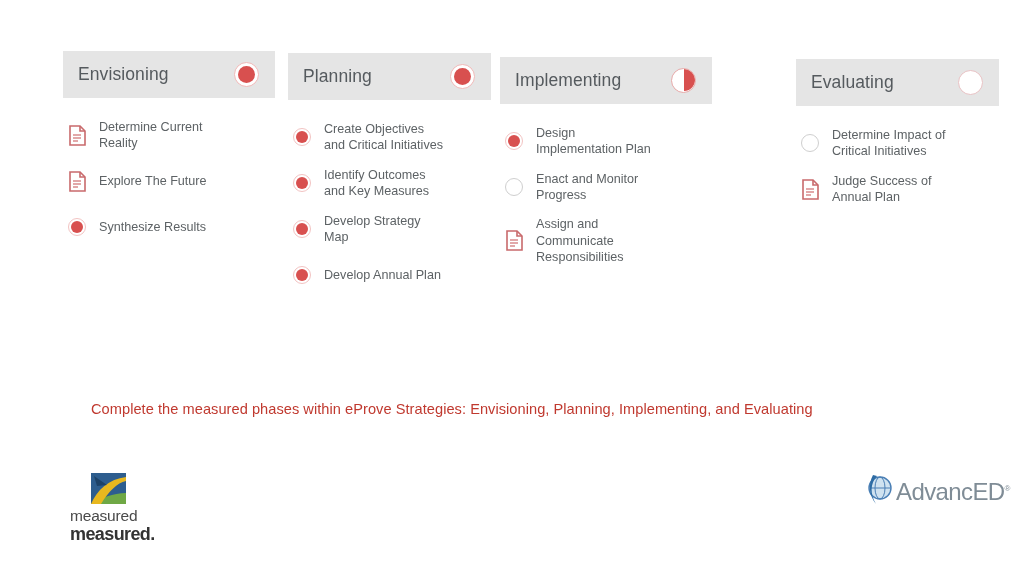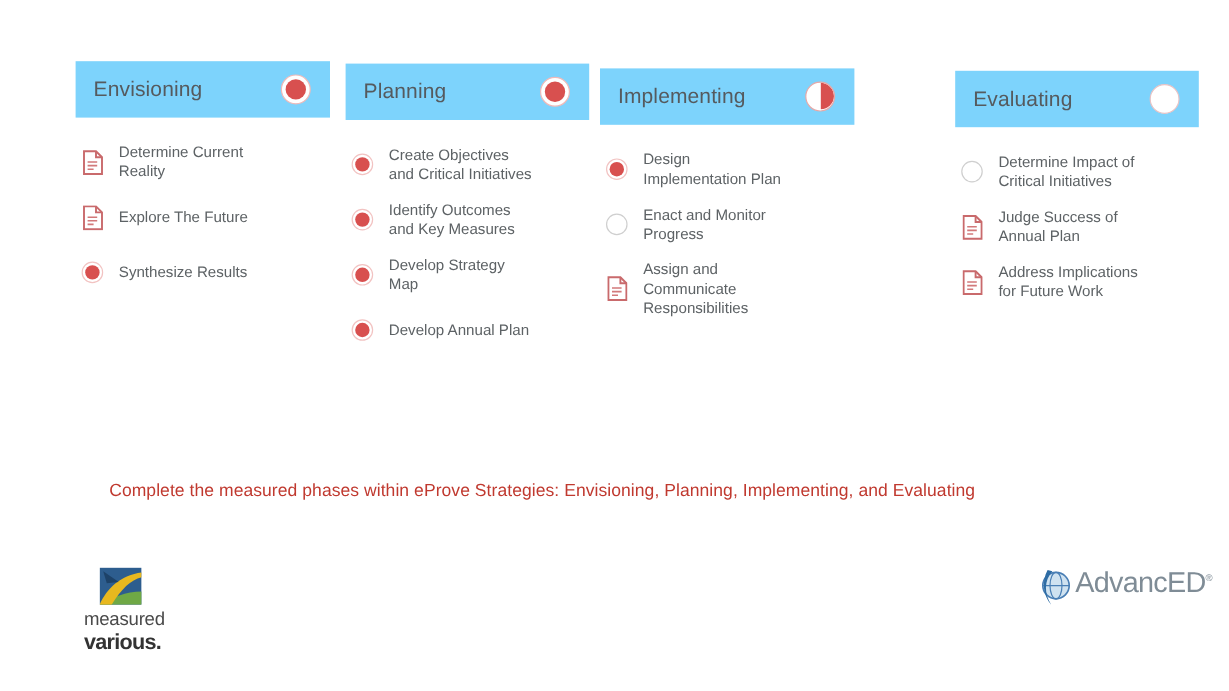--- a/index.html
+++ b/index.html
@@ -24,21 +24,21 @@
 
   .column {
     position: absolute;
   }
   .col-0 { left: 63px;  top: 51px;  width: 212px; }
   .col-1 { left: 288px; top: 53px;  width: 203px; }
   .col-2 { left: 500px; top: 57px;  width: 212px; }
   .col-3 { left: 796px; top: 59px;  width: 203px; }
 
   .phase-header {
-    background: #7dd3fc;
+    background: #e5e5e5;
     height: 47px;
     display: flex;
     align-items: center;
     justify-content: space-between;
     padding: 0 16px 0 15px;
     box-sizing: border-box;
   }
   .phase-title {
     font-size: 17.5px;
     color: #555a5e;
@@ -172,20 +172,21 @@
     color: #333333;
     letter-spacing: -0.6px;
     margin-top: 1px;
   }
 
   .logo-ae {
     position: absolute;
     left: 864px;
     top: 474px;
     display: flex;
+    align-items: center;
   }
   .ae-text {
     margin-left: 2px;
     font-size: 24px;
     color: #7f8c96;
     letter-spacing: -0.6px;
     line-height: 1;
     position: relative;
   }
   .ae-text .ae-reg {
@@ -346,51 +347,38 @@
             <path d="M11 1 v5 h5" fill="none" stroke="#c96a6c" stroke-width="1.6"></path>
             <line x1="4" y1="10" x2="12" y2="10" stroke="#d2797a" stroke-width="1.3"></line>
             <line x1="4" y1="13" x2="12" y2="13" stroke="#d2797a" stroke-width="1.3"></line>
             <line x1="4" y1="16" x2="9" y2="16" stroke="#d2797a" stroke-width="1.3"></line>
           </svg>
         </span>
         <span class="task-label">Judge Success of
 Annual Plan</span>
       </div>
 
-      <div class="task">
-        <span class="task-icon">
-          <svg class="doc-icon" width="17" height="21" viewBox="0 0 17 21">
-            <path d="M1 1 h10 l5 5 v14 h-15 z" fill="#ffffff" stroke="#c96a6c" stroke-width="1.6"></path>
-            <path d="M11 1 v5 h5" fill="none" stroke="#c96a6c" stroke-width="1.6"></path>
-            <line x1="4" y1="10" x2="12" y2="10" stroke="#d2797a" stroke-width="1.3"></line>
-            <line x1="4" y1="13" x2="12" y2="13" stroke="#d2797a" stroke-width="1.3"></line>
-            <line x1="4" y1="16" x2="9" y2="16" stroke="#d2797a" stroke-width="1.3"></line>
-          </svg>
-        </span>
-        <span class="task-label">Address Implications
-for Future Work</span>
-      </div>
 
     </div>
   </div>
 
   <div class="caption">Complete the measured phases within eProve Strategies:  Envisioning, Planning, Implementing, and Evaluating</div>
 
   <div class="logo-mp">
     <span>
       <svg width="35" height="31" viewBox="0 0 35 31">
         <rect x="0" y="0" width="35" height="31" fill="#2d5d8e"></rect>
         <path d="M0 31 L35 31 L35 20 C22 20 10 25 0 31 Z" fill="#6fa845"></path>
         <path d="M35 4 C18 6 6 17 0 31 L10 31 C18 18 26 10 35 8 Z" fill="#e8b81f"></path>
         <path d="M3 3 L16 12 L6 13 Z" fill="#1d4268"></path>
       </svg>
     </span>
     <span class="mp-text">
       <span class="mp-line1">measured</span>
-      <span class="mp-line2">various.</span>
+      <span class="mp-line2">measured.</span>
     </span>
   </div>
 
   <div class="logo-ae">
     <span>
       <svg width="30" height="31" viewBox="0 0 30 31">
         <circle cx="16" cy="14" r="11" fill="#cfe2f0" stroke="#4a7fb5" stroke-width="1.4"></circle>
         <ellipse cx="16" cy="14" rx="5" ry="11" fill="none" stroke="#4a7fb5" stroke-width="1"></ellipse>
         <line x1="5" y1="14" x2="27" y2="14" stroke="#4a7fb5" stroke-width="1"></line>
         <path d="M9 1 C4 10 5 22 12 30 C6 20 6 10 13 2 Z" fill="#2e6ca4"></path>

